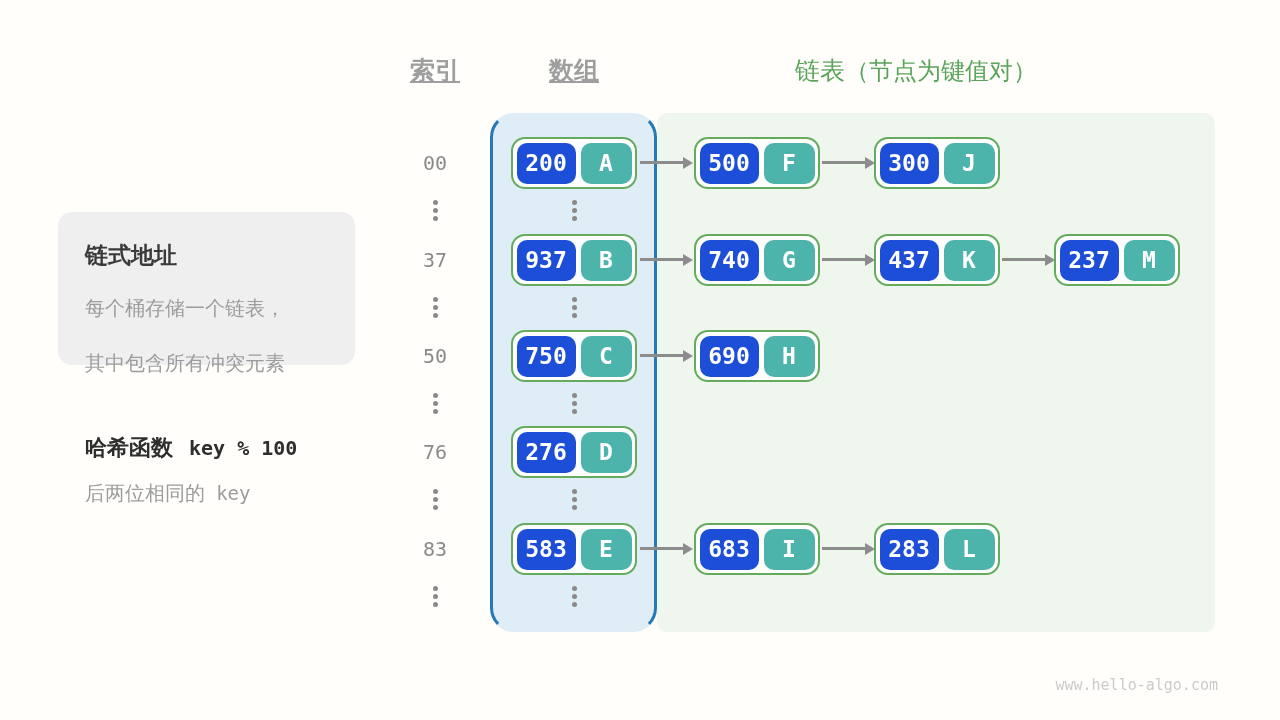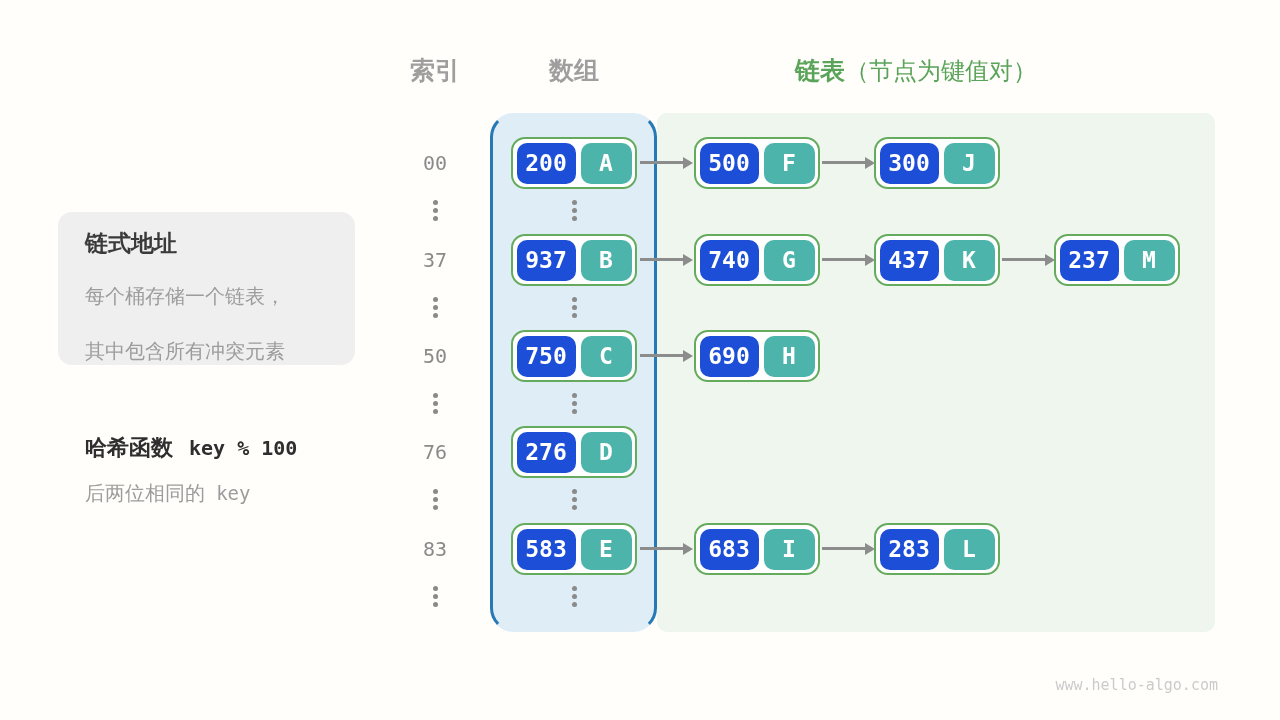--- a/index.html
+++ b/index.html
@@ -7,34 +7,34 @@
     width:1280px; height:720px;
     background:#fffefb;
     font-family:"Liberation Sans", sans-serif;
     overflow:hidden;
   }
   .canvas { position:relative; width:1280px; height:720px; }
 
   
   .hdr {
     position:absolute; top:54px; height:32px; line-height:32px;
-    font-size:25px; font-weight:bold; color:#9e9e9e; text-align:center;
+    font-size:25px; font-weight:bold; color:#9e9e9e; text-align:center;text-decoration:underline;
   }
   .hdr-index { left:397px; width:76px; }
   .hdr-array { left:536px; width:76px; }
   .hdr-list  { position:absolute; top:54px; left:795px; height:32px; line-height:32px;
                color:#5aa45a; font-size:25px; white-space:nowrap; }
-  .hdr-list .bold { font-weight:bold; }
+  .hdr-list .bold { font-weight:normal; }
   .hdr-list .note { font-weight:normal; font-size:24px; }
 
   
   .legend {
     position:absolute; left:58px; top:212px; width:297px; height:153px;
     background:#efefef; border-radius:14px; box-sizing:border-box;
-    padding:16px 27px;
+    padding:28px 27px;
   }
   .legend-title { font-size:23px; font-weight:bold; color:#3a3a3a; }
   .legend-body  { margin-top:10px; }
   .legend-line  { font-size:20px; color:#9c9c9c; line-height:35px; white-space:nowrap;margin-top:20px; }
 
   
   .hash { position:absolute; left:85px; top:433px; }
   .hash-title { display:flex; gap:16px; align-items:baseline; }
   .hash-label { font-size:22px; font-weight:bold; color:#2e2e2e; white-space:nowrap; }
   .hash-code  { font-family:"DejaVu Sans Mono", monospace; font-size:20px; font-weight:bold; color:#2e2e2e; white-space:nowrap; }

